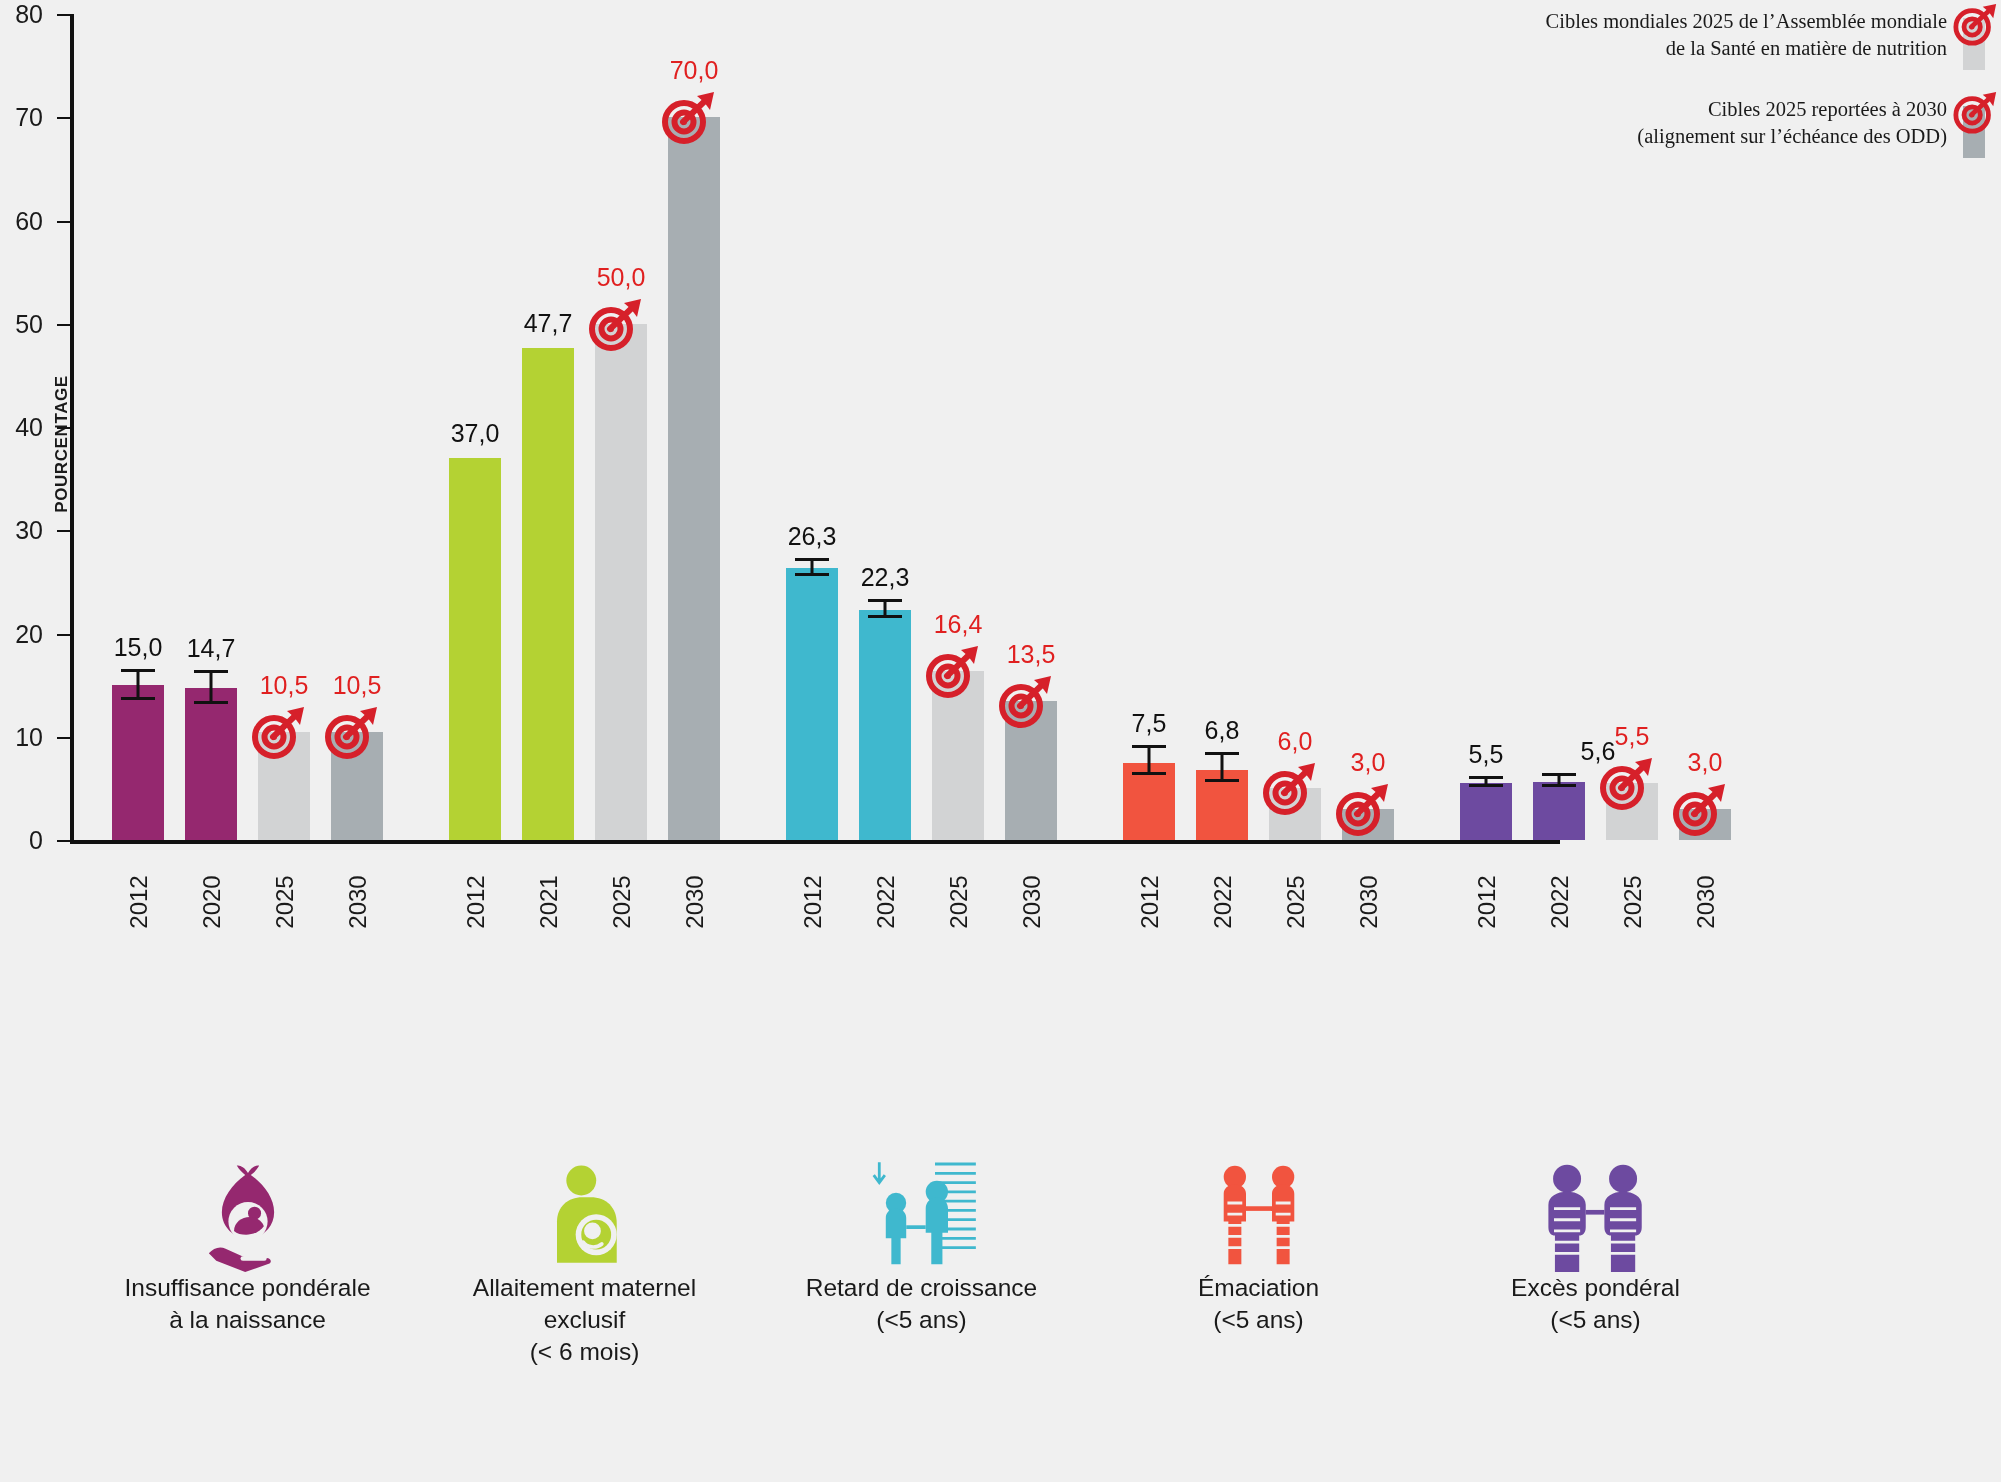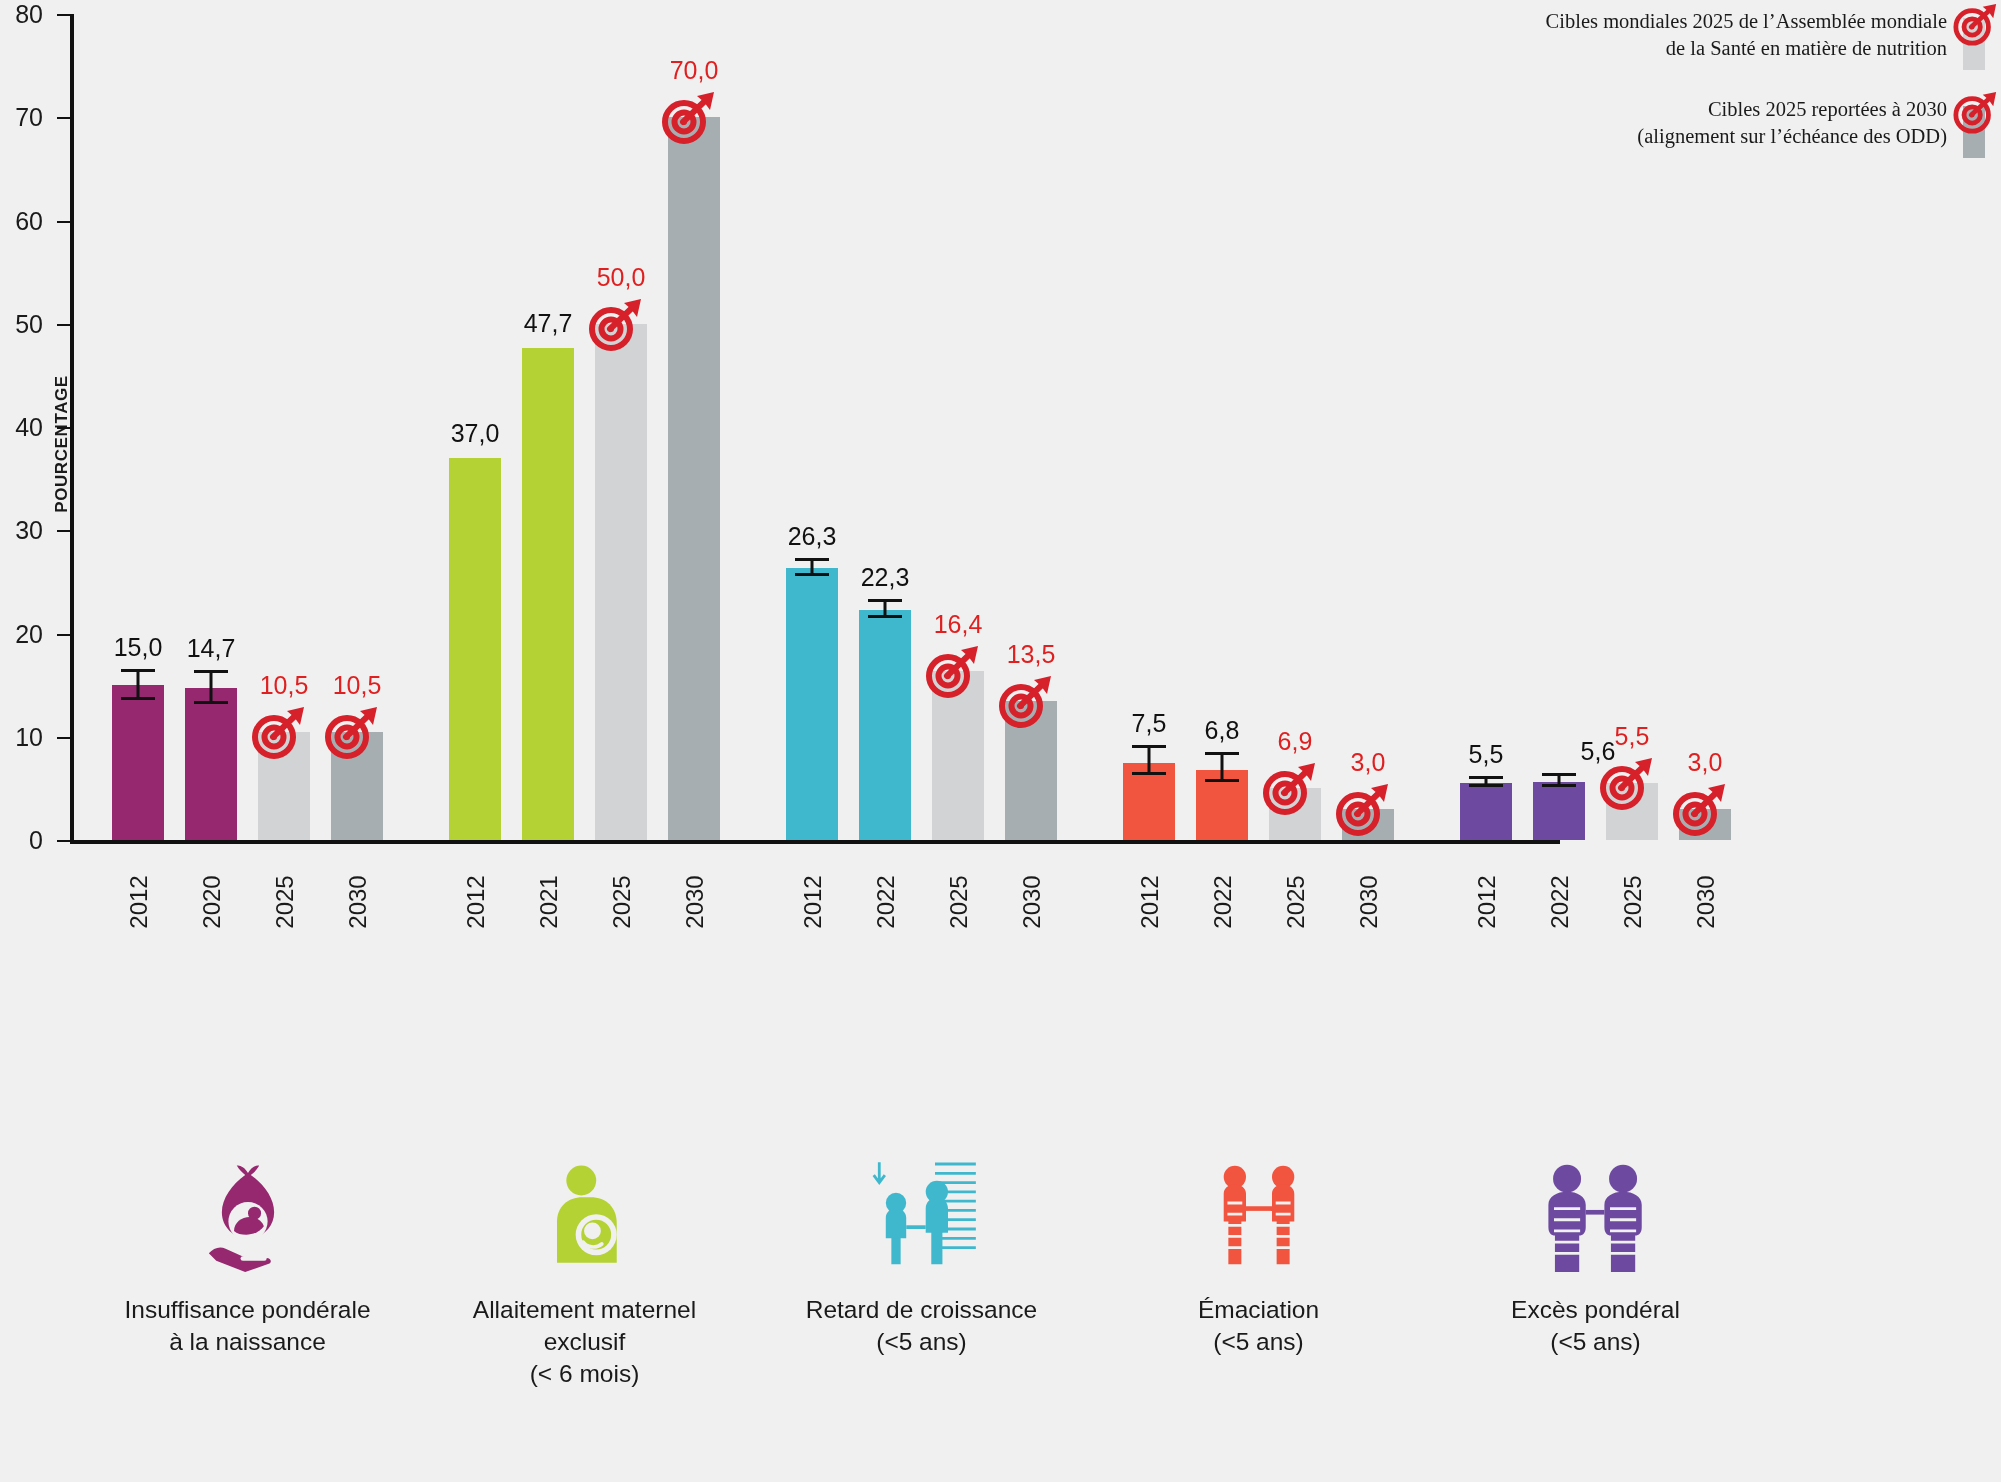--- a/index.html
+++ b/index.html
@@ -166,21 +166,20 @@
     width: 340px;
     text-align: center;
   }
   .cat-icon {
     height: 122px;
     display: flex;
     align-items: flex-end;
     justify-content: center;
   }
   .cat-label {
-    margin-top: 22px;
     font-size: 24.5px;
     line-height: 32px;
     white-space: pre-line;
   }
   .cat-sub {
     font-size: 24.5px;
     line-height: 32px;
   }
 </style>
 </head>
@@ -338,21 +337,21 @@
       <div class="val obs" style="left: 1152px; bottom: 98.665px;">6,8</div>
       <div class="bar" style="left: 1199px; bottom: 4px; height: 51.625px; background: rgb(210, 211, 212);"></div>
       <div class="target-mark" style="left: 1221px; bottom: 27.625px;">
   <svg viewBox="0 0 56 56" style="width:100%;height:100%">
     <circle cx="22" cy="33" r="19" fill="none" stroke="#d6202a" stroke-width="6"></circle>
     <circle cx="22" cy="33" r="9.5" fill="none" stroke="#d6202a" stroke-width="6"></circle>
     <circle cx="22" cy="33" r="3" fill="#d6202a"></circle>
     <path d="M21 33 L46 9" stroke="#d6202a" stroke-width="6" stroke-linecap="round"></path>
     <path d="M35 7 L52 3 L48 21 L42 13 Z" fill="#d6202a"></path>
   </svg></div>
-      <div class="val tgt" style="left: 1225px; bottom: 87.625px;">6,9</div>
+      <div class="val tgt" style="left: 1225px; bottom: 87.625px;">6,0</div>
       <div class="bar" style="left: 1272px; bottom: 4px; height: 30.975px; background: rgb(167, 174, 178);"></div>
       <div class="target-mark" style="left: 1294px; bottom: 6.975px;">
   <svg viewBox="0 0 56 56" style="width:100%;height:100%">
     <circle cx="22" cy="33" r="19" fill="none" stroke="#d6202a" stroke-width="6"></circle>
     <circle cx="22" cy="33" r="9.5" fill="none" stroke="#d6202a" stroke-width="6"></circle>
     <circle cx="22" cy="33" r="3" fill="#d6202a"></circle>
     <path d="M21 33 L46 9" stroke="#d6202a" stroke-width="6" stroke-linecap="round"></path>
     <path d="M35 7 L52 3 L48 21 L42 13 Z" fill="#d6202a"></path>
   </svg></div>
       <div class="val tgt" style="left: 1298px; bottom: 66.975px;">3,0</div>

